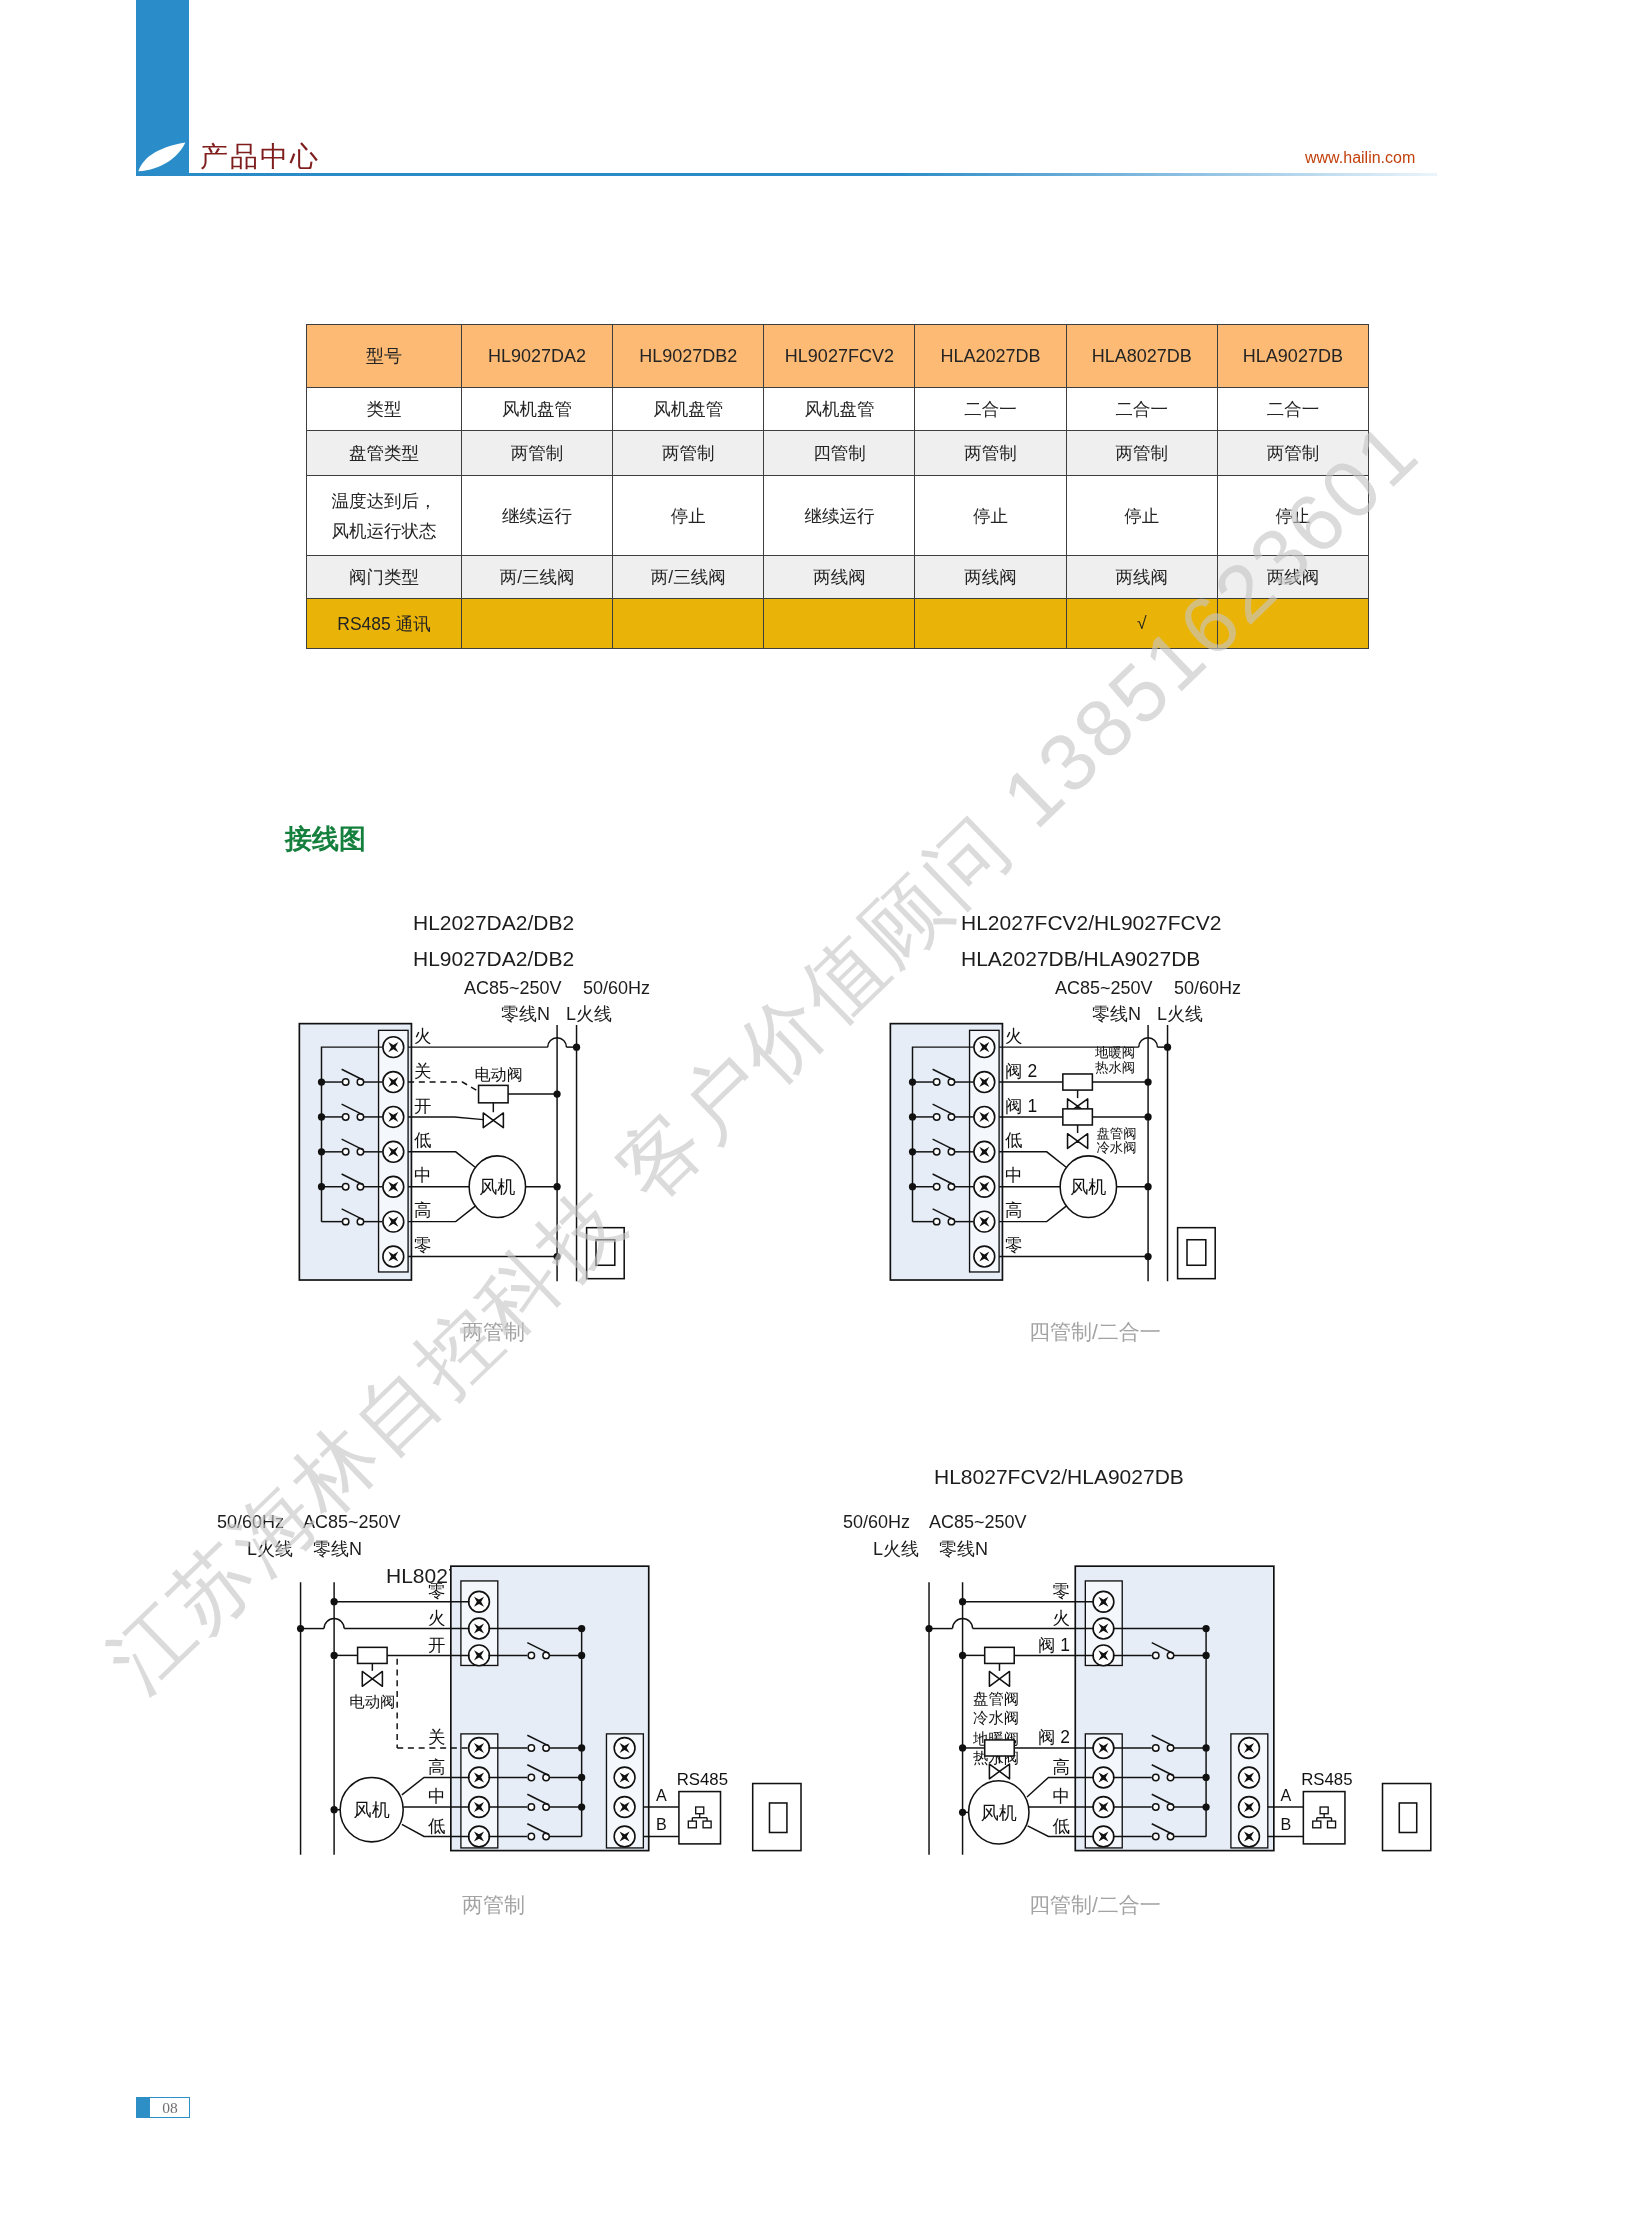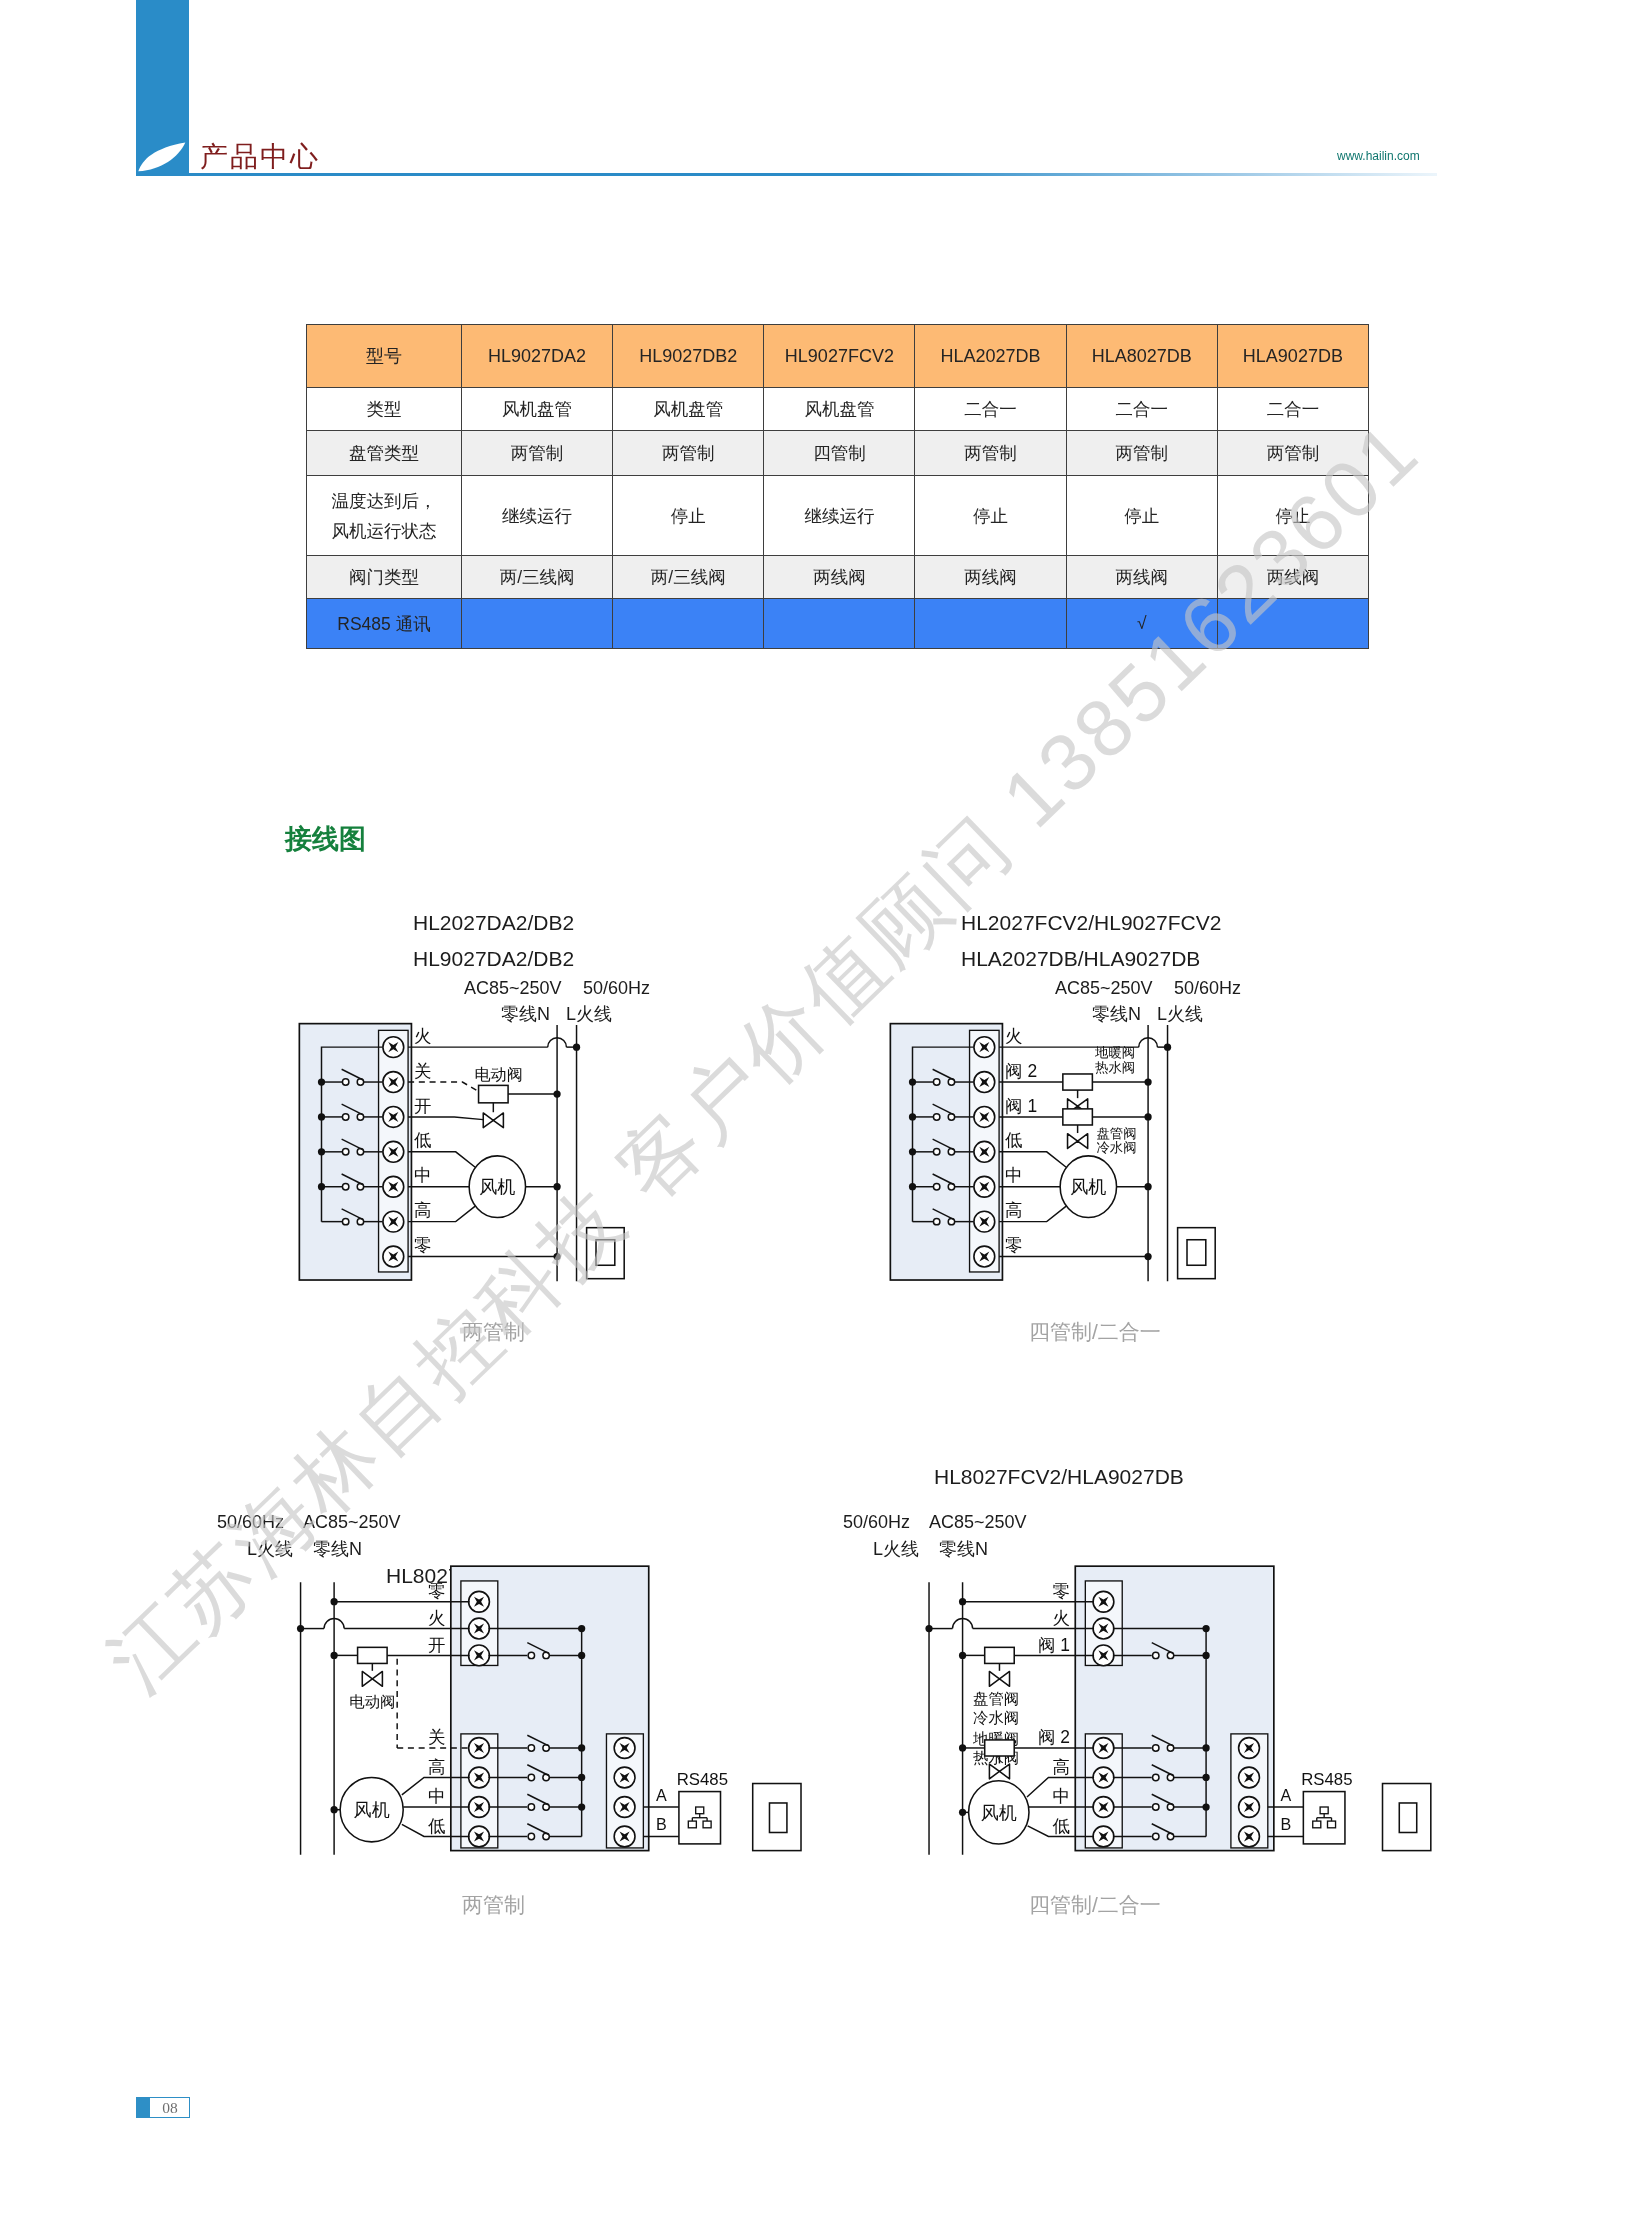--- a/index.html
+++ b/index.html
@@ -3,35 +3,35 @@
 <meta charset="utf-8">
 <style>
   html,body{margin:0;padding:0;background:#ffffff;}
   body{font-family:"Liberation Sans", sans-serif;color:#222;}
   .page{position:relative;width:1645px;height:2216px;background:#fff;overflow:hidden;}
 
   
   .topbar{position:absolute;left:136px;top:0;width:53px;height:175px;background:#2a8cc8;}
   .topbar svg{position:absolute;left:1.3px;bottom:1.3px;}
   .header-title{position:absolute;left:200px;top:138px;font-size:28px;color:#7f1d1d;letter-spacing:2px;}
-  .header-url{position:absolute;left:1305px;top:149px;font-size:12px;color:#0f766e;margin-left:32px;}
+  .header-url{position:absolute;left:1305px;top:149px;font-size:16px;color:#c2410c;}
   .header-rule{position:absolute;left:136px;top:173px;width:1301px;height:2.7px;
     background:linear-gradient(to right,#2a8bc7 0%,#2a8bc7 58%,#9cc8e6 84%,#ecf5fb 100%);}
 
   
   table.spec{position:absolute;left:306px;top:324px;width:1063px;border-collapse:collapse;table-layout:fixed;}
   table.spec td{border:0.9px solid #3e3e3e;border-top-width:1.6px;border-bottom-width:1.6px;
     text-align:center;vertical-align:middle;font-size:17.5px;color:#242424;padding:0;}
   table.spec tr.hdr td{background:#fdba74;height:62px;font-size:18px;text-align:center;}
   table.spec tr.r2 td{height:42px;background:#ffffff;}
   table.spec tr.r3 td{height:44px;background:#efefef;}
   table.spec tr.r4 td{height:79px;background:#ffffff;}
   table.spec tr.r5 td{height:42px;background:#efefef;}
   table.spec tr.r6 td{height:43px;background:#ffffff;}
-  table.spec tr.r7 td{height:49px;background:#3b82f6;}
+  table.spec tr.r7 td{height:49px;background:#eab308;}
   td.twoline{text-align:left;padding-left:17.5px;line-height:30px;}
 
   
   .watermark{position:absolute;left:160px;top:1607px;height:107px;font-size:81px;line-height:107px;
     color:#c6c6c6;opacity:.62;white-space:nowrap;letter-spacing:4px;
     transform:rotate(-44deg);transform-origin:left bottom;pointer-events:none;z-index:50;}
 
   .section-title{position:absolute;left:285px;top:821px;font-size:27px;font-weight:bold;color:#15803d;}
 
   .dg-title{position:absolute;font-size:21px;color:#1c1c1c;line-height:36px;}

